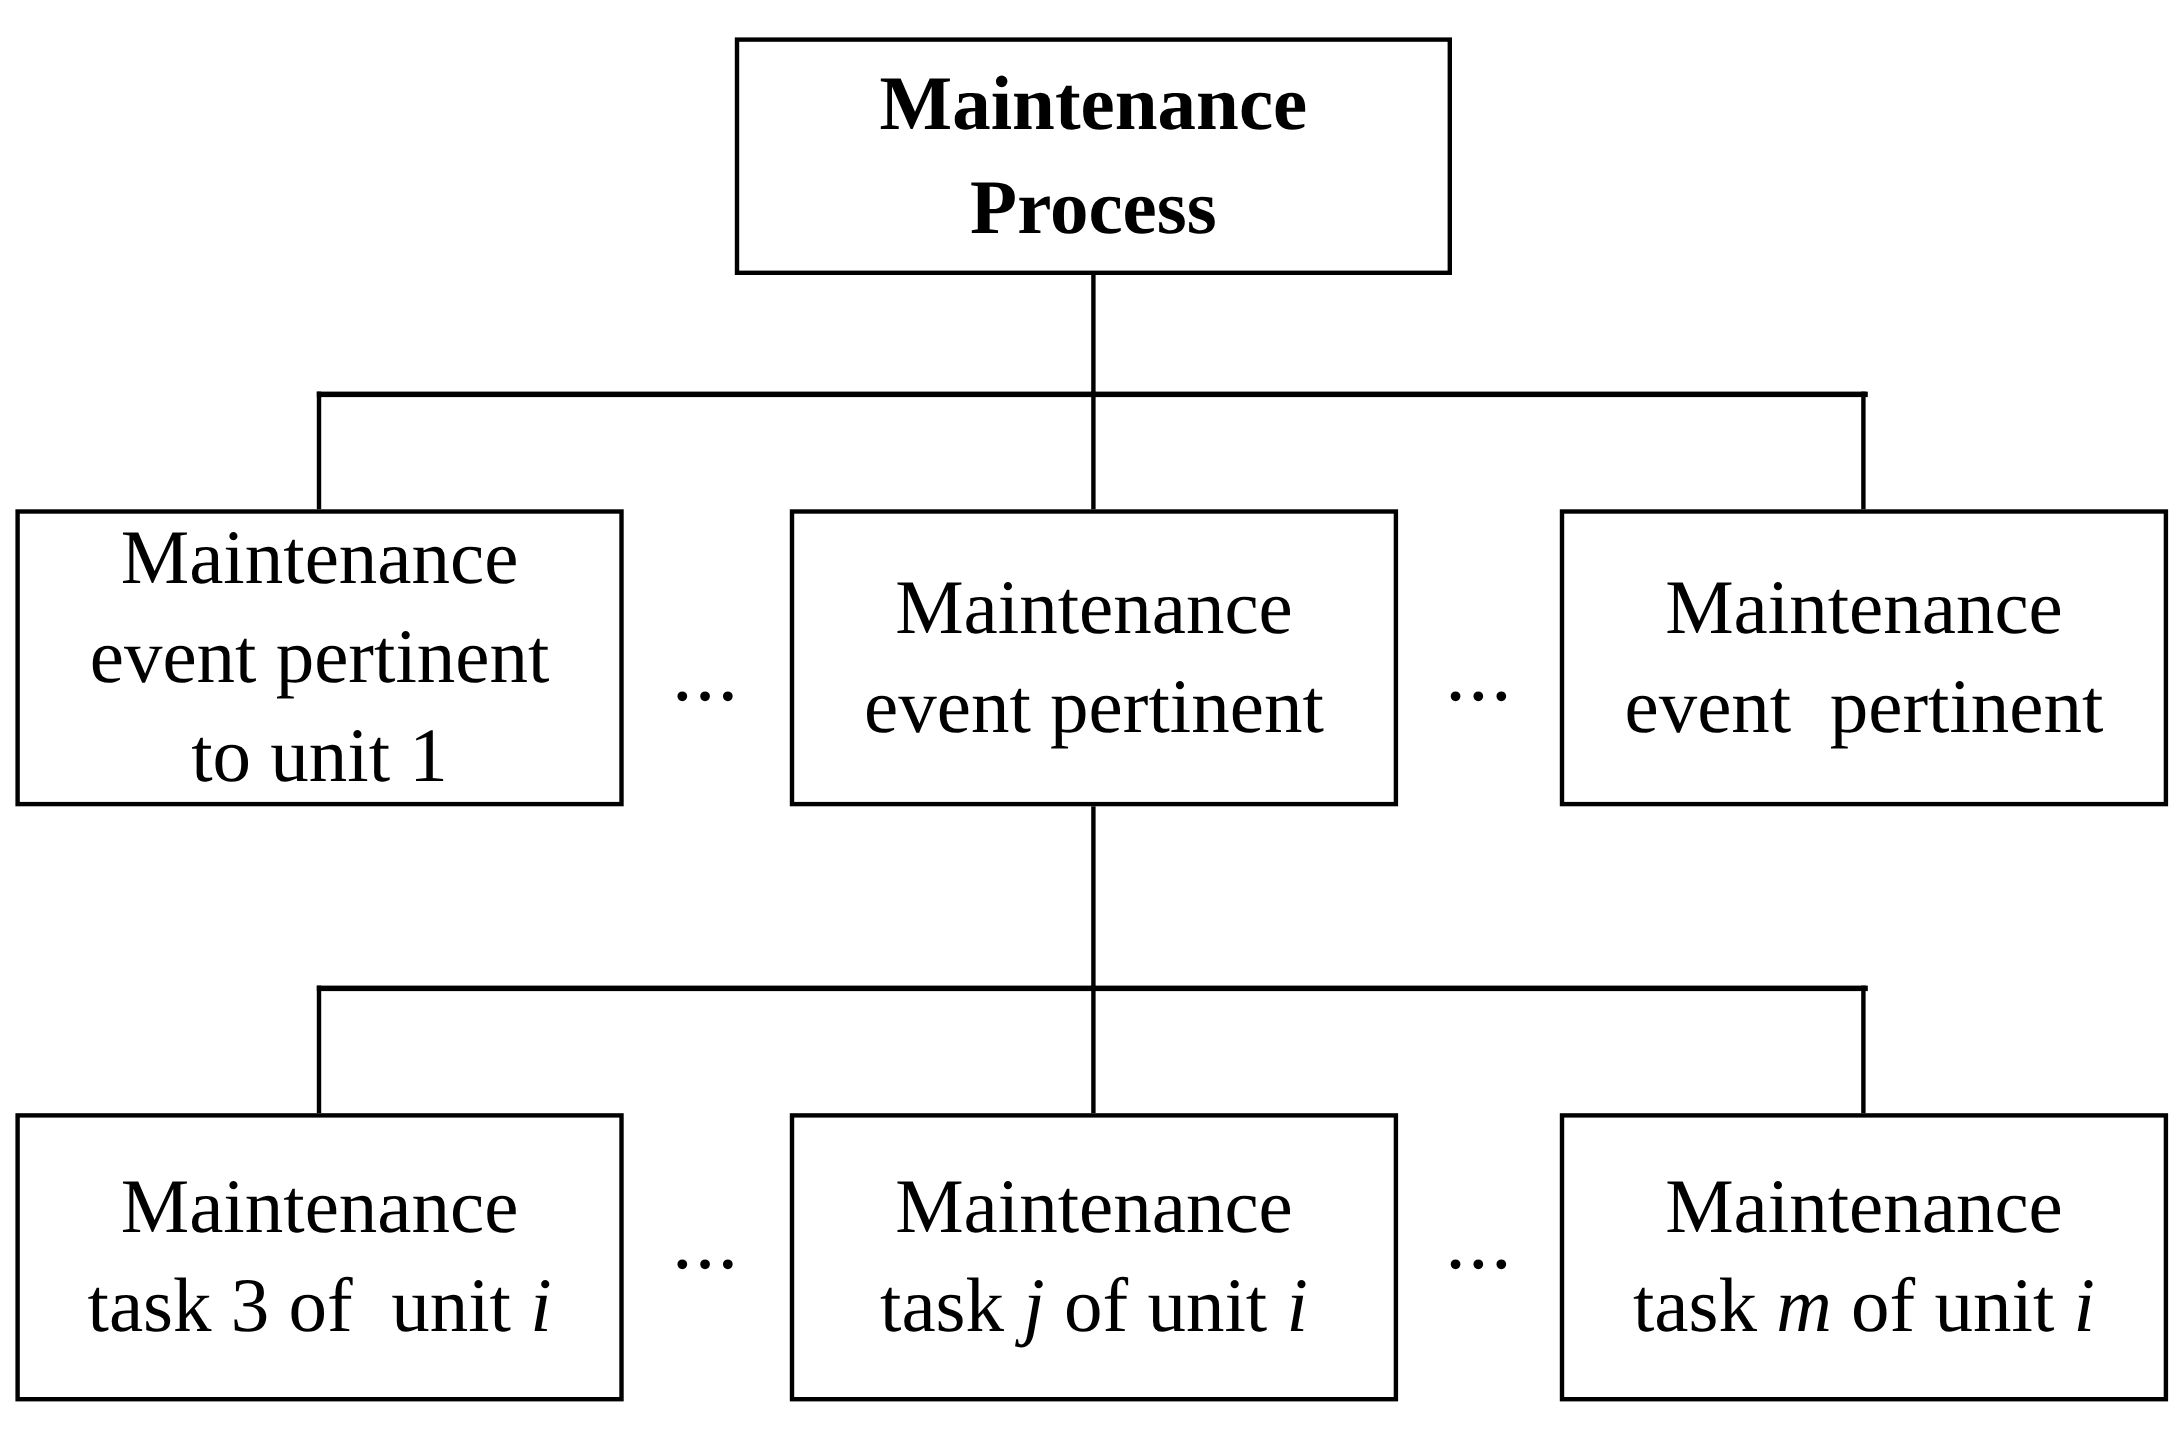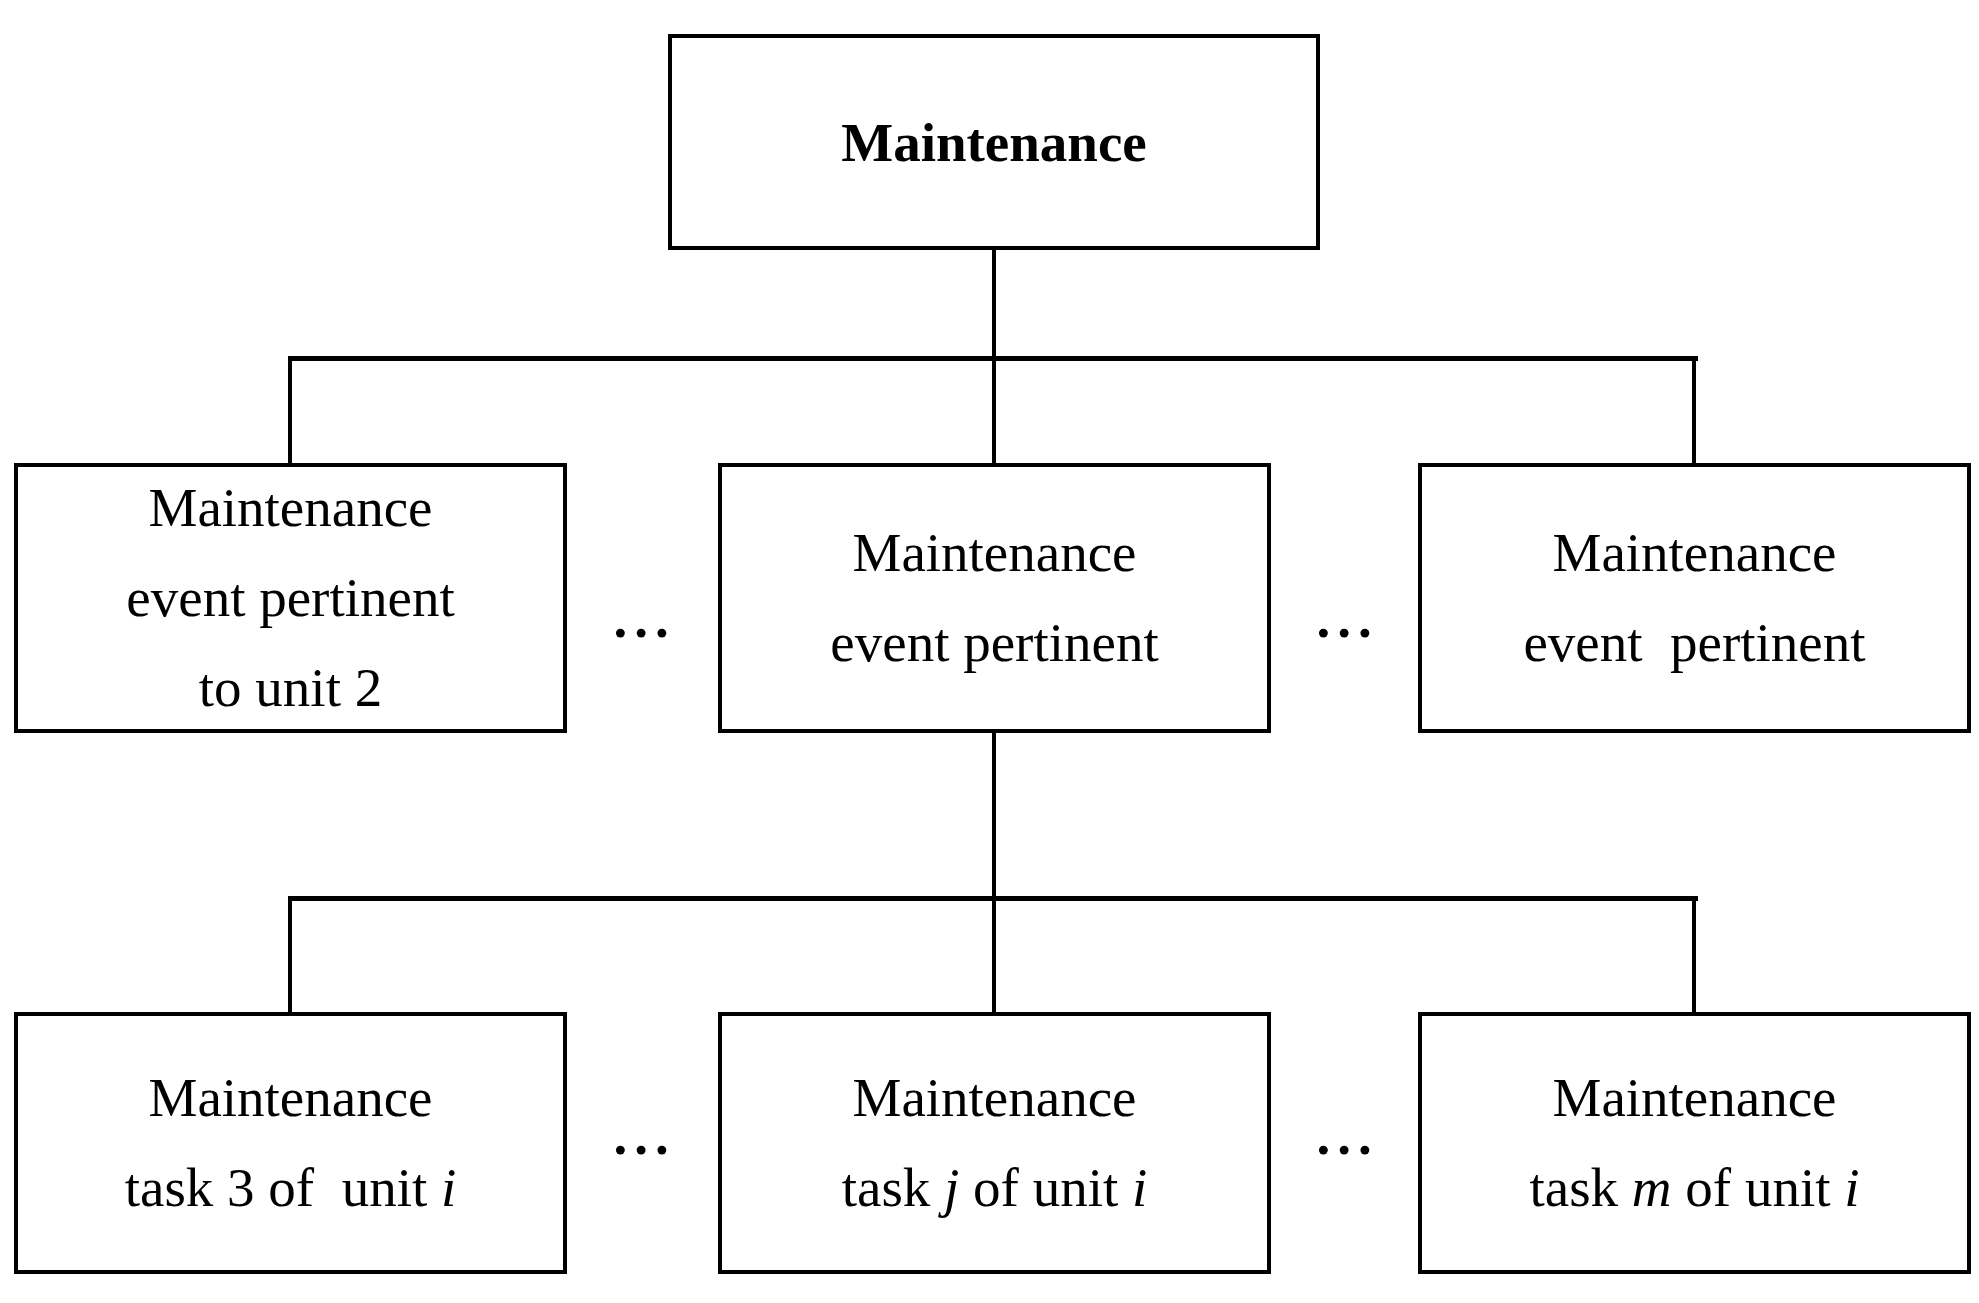--- a/index.html
+++ b/index.html
@@ -19,21 +19,21 @@
   .box {
     position: absolute;
     box-sizing: border-box;
     border: 4px solid #000000;
     background: #ffffff;
     display: flex;
     flex-direction: column;
     justify-content: center;
     align-items: center;
     text-align: center;
-    font-size: 55px;
+    font-size: 70px;
     line-height: 90px;
   }
   .box.bold {
     font-weight: bold;
     line-height: 95px;
   }
   .line {
     white-space: pre; 
   }
   .it {
@@ -64,26 +64,27 @@
   <div class="conn" style="left:1692px; top:356px; width:4px;    height:111px;"></div>
 
   <div class="conn" style="left:992px;  top:729px; width:4px;    height:172px;"></div>
   <div class="conn" style="left:288px;  top:896px; width:1410px; height:5px;"></div>
   <div class="conn" style="left:288px;  top:896px; width:4px;    height:120px;"></div>
   <div class="conn" style="left:992px;  top:896px; width:4px;    height:120px;"></div>
   <div class="conn" style="left:1692px; top:896px; width:4px;    height:120px;"></div>
 
   <div class="box bold" style="left:668px; top:34px; width:652px; height:216px;">
       <div class="line"><span>Maintenance</span></div>
+      <div class="line"><span>Process</span></div>
     </div>
 
   <div class="box" style="left:14px; top:463px; width:553px; height:270px;">
       <div class="line"><span>Maintenance</span></div>
       <div class="line"><span>event pertinent</span></div>
-      <div class="line"><span>to unit 2</span></div>
+      <div class="line"><span>to unit 1</span></div>
     </div>
   <div class="box" style="left:718px; top:463px; width:553px; height:270px;">
       <div class="line"><span>Maintenance</span></div>
       <div class="line"><span>event pertinent</span></div>
     </div>
   <div class="box" style="left:1418px; top:463px; width:553px; height:270px;">
       <div class="line"><span>Maintenance</span></div>
       <div class="line"><span>event  pertinent</span></div>
     </div>
 

